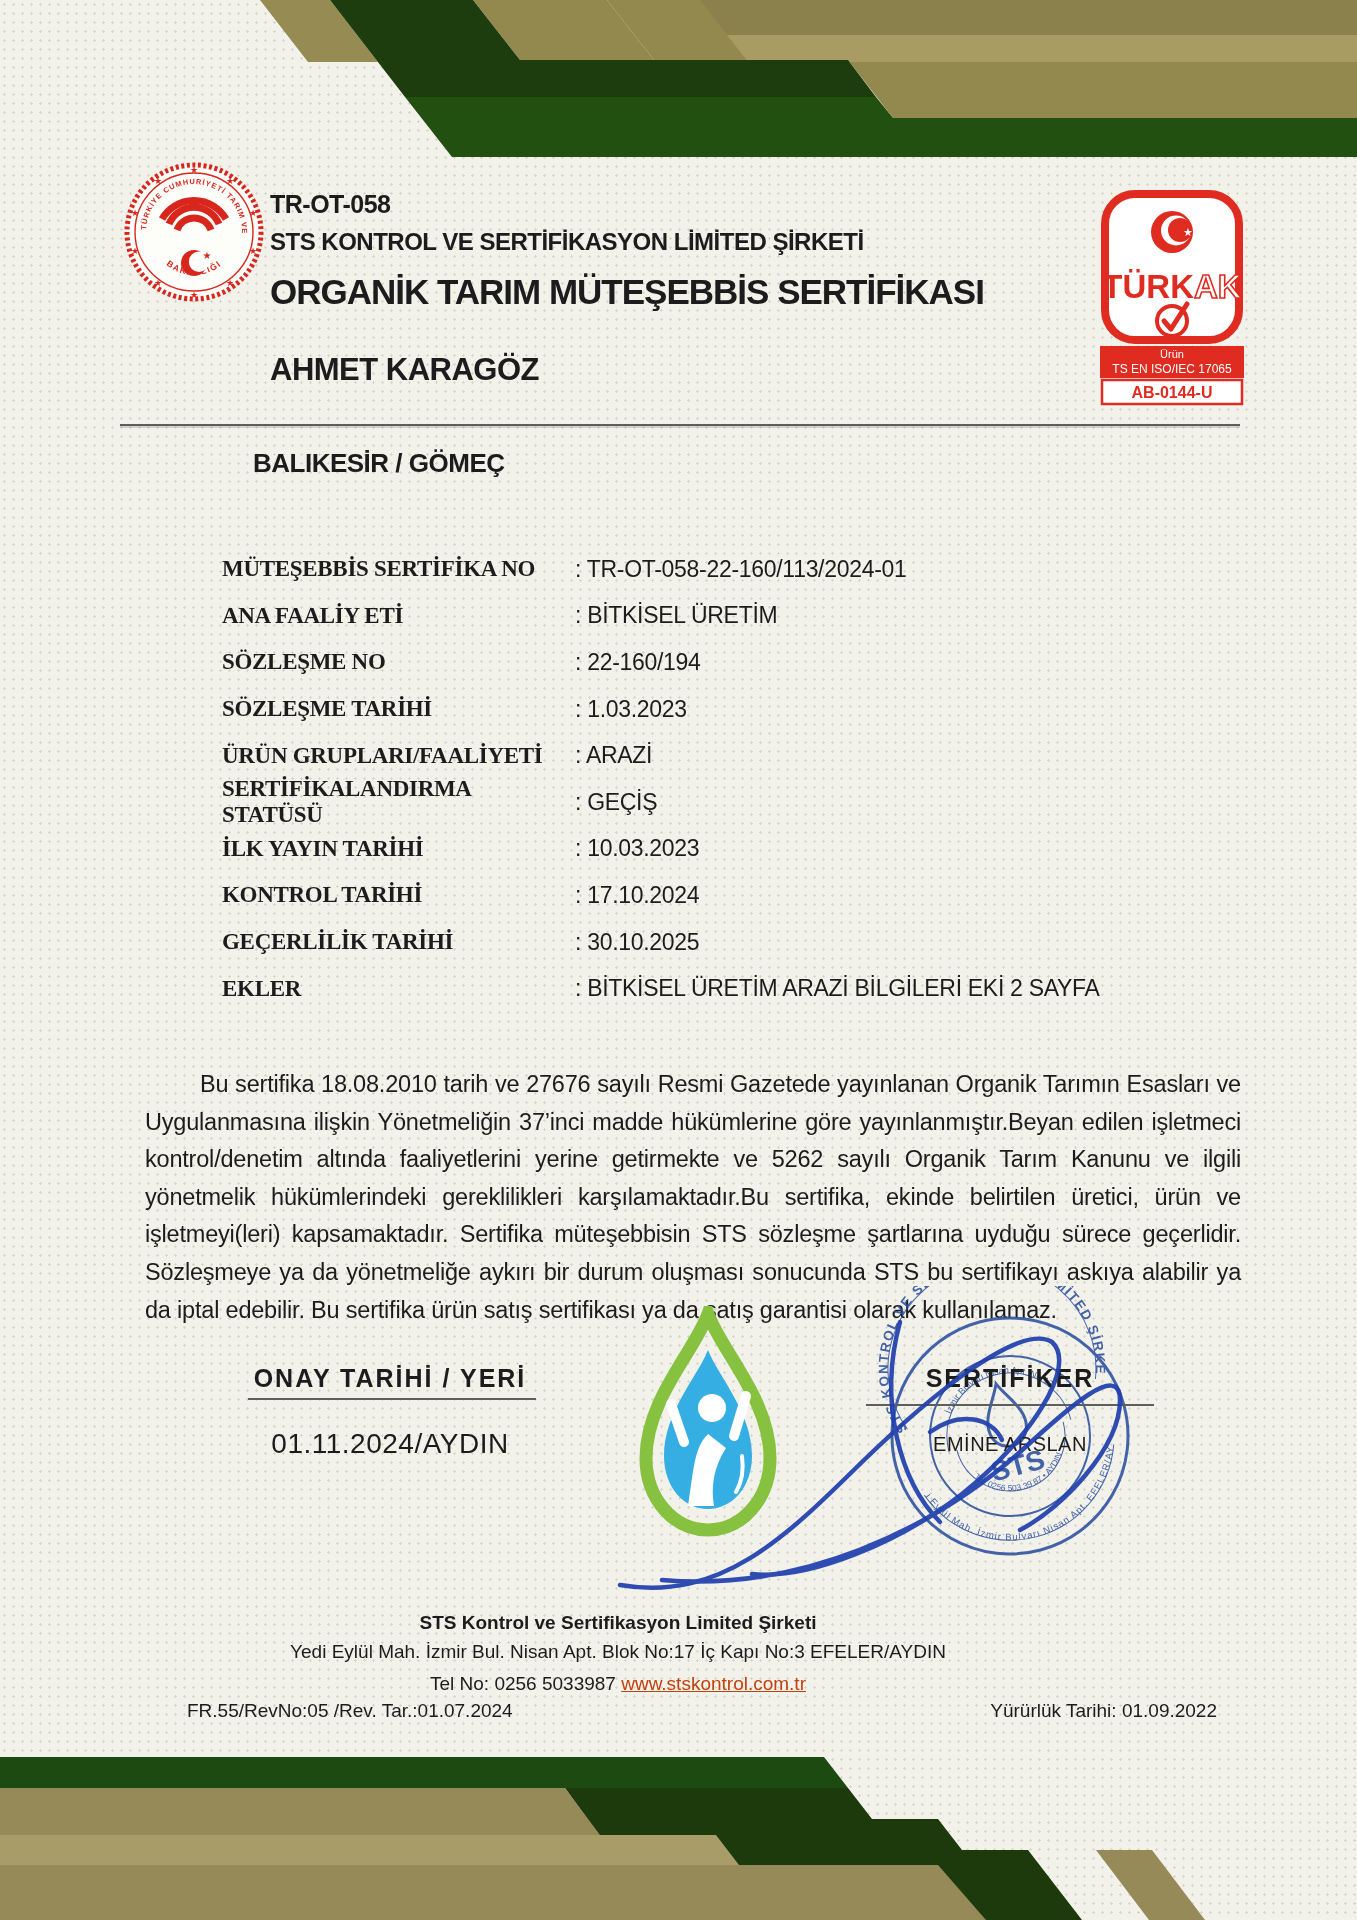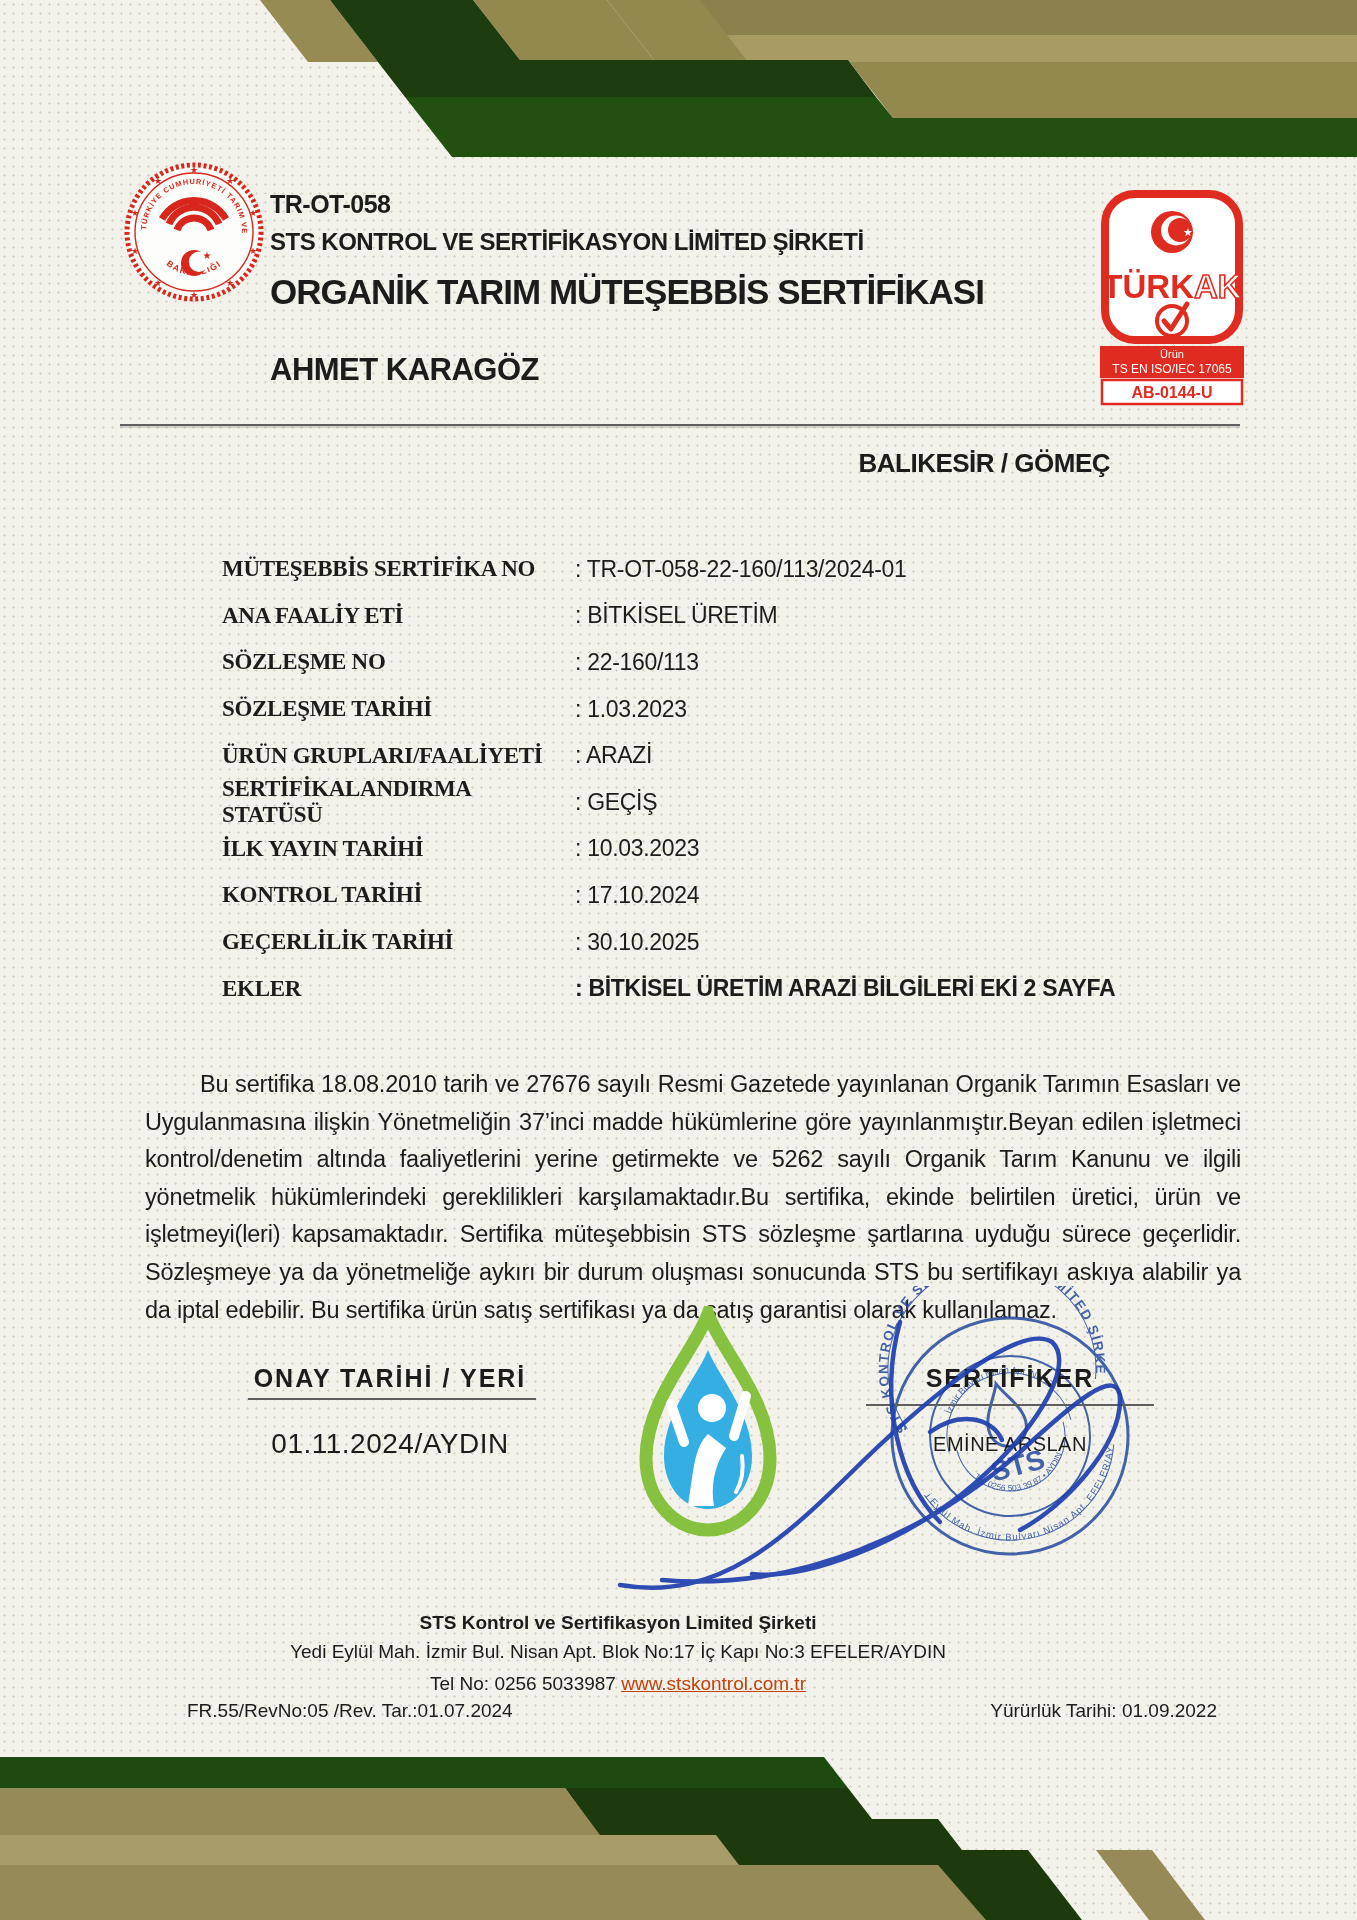--- a/index.html
+++ b/index.html
@@ -12,27 +12,27 @@
   .abs{position:absolute;}
   .deco{position:absolute;left:0;width:1357px;pointer-events:none;}
   .deco div{position:absolute;inset:0;}
   
   .hdr{position:absolute;left:270px;width:840px;font-weight:bold;letter-spacing:-.5px;}
   .code{top:190px;font-size:25px;}
   .company{top:228px;font-size:24px;}
   .title{top:272px;font-size:35px;letter-spacing:-1px;}
   .holder{top:352px;font-size:31px;}
   .divider{position:absolute;left:120px;width:1120px;top:424px;height:2px;background:#5e5e5e;box-shadow:0 2px 0 rgba(120,120,120,.25);}
-  .location{position:absolute;left:270px;width:840px;top:448px;text-align:right;font-weight:bold;font-size:26px;letter-spacing:-.5px;}
+  .location{position:absolute;left:253px;width:840px;top:448px;text-align:left;font-weight:bold;font-size:26px;letter-spacing:-.5px;}
   
   .fields{position:absolute;left:222px;top:546px;width:900px;}
   .field-row{display:flex;height:46.6px;align-items:center;}
   .f-label{width:353px;font-family:"Liberation Serif",serif;font-weight:bold;font-size:23px;letter-spacing:-.3px;}
   .f-value{font-size:23px;letter-spacing:-.3px;white-space:nowrap;}
-  .f-value.bold{font-weight:bold;}
+  .f-value.bold{font-weight:normal;}
   
   .para{position:absolute;left:145px;top:1066px;width:1096px;font-size:23.5px;line-height:37.6px;
         text-align:justify;text-indent:55px;letter-spacing:-.2px;}
   
   .sec-head{position:absolute;width:330px;text-align:center;font-weight:bold;font-size:25px;letter-spacing:2px;}
   .sec-line{position:absolute;width:288px;height:2px;background:#5e5e5e;}
   .approve-val{position:absolute;left:225px;top:1428px;width:330px;text-align:center;font-size:28px;letter-spacing:.5px;}
   .cert-name{position:absolute;left:845px;top:1433px;width:330px;text-align:center;font-size:20px;letter-spacing:.5px;}
   
   .foot{position:absolute;left:0;width:1236px;text-align:center;font-size:19px;}
@@ -133,21 +133,21 @@
       <div class="field-row">
         <div class="f-label">MÜTEŞEBBİS SERTİFİKA NO</div>
         <div class="f-value">: TR-OT-058-22-160/113/2024-01</div>
       </div>
       <div class="field-row">
         <div class="f-label">ANA FAALİY ETİ</div>
         <div class="f-value">: BİTKİSEL ÜRETİM</div>
       </div>
       <div class="field-row">
         <div class="f-label">SÖZLEŞME NO</div>
-        <div class="f-value">: 22-160/113</div>
+        <div class="f-value">: 22-160/194</div>
       </div>
       <div class="field-row">
         <div class="f-label">SÖZLEŞME TARİHİ</div>
         <div class="f-value">: 1.03.2023</div>
       </div>
       <div class="field-row">
         <div class="f-label">ÜRÜN GRUPLARI/FAALİYETİ</div>
         <div class="f-value">: ARAZİ</div>
       </div>
       <div class="field-row">

